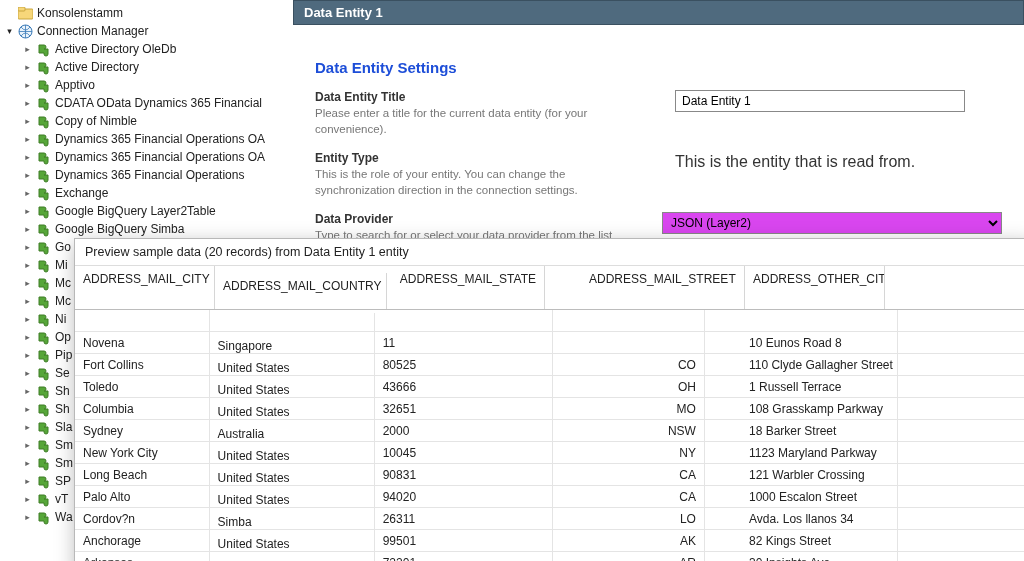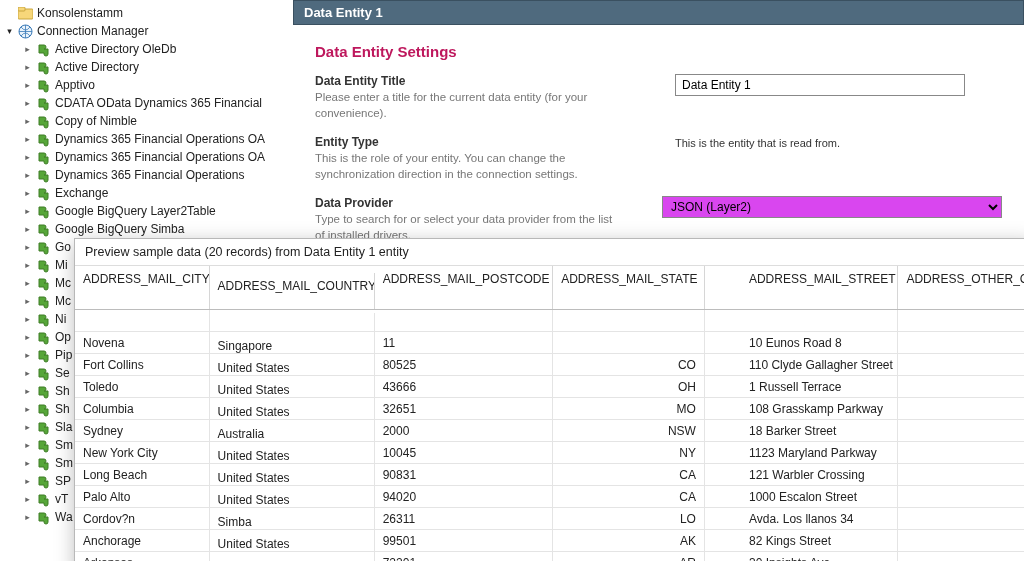--- a/index.html
+++ b/index.html
@@ -60,45 +60,46 @@
     color: #fff;
     font-weight: bold;
     font-size: 13px;
     padding: 4px 10px;
     border: 1px solid #3a5060;
   }
   .settings {
     padding: 18px 22px 8px 22px;
   }
   .settings-title {
-    color: #be185d;
+    color: #1d4ed8;
     font-weight: bold;
     font-size: 15px;
     margin-bottom: 14px;
+    margin-top: 16px;
   }
   .field-row {
     display: flex;
     gap: 40px;
     margin-bottom: 14px;
   }
   .field-desc {
     width: 320px;
   }
   .field-desc .ftitle { font-weight: bold; color: #333; margin-bottom: 2px; font-size: 12px;}
   .field-desc .fhelp { color: #777; font-size: 11.5px; line-height: 1.35; }
   .field-ctrl { flex: 1; }
   .textinput {
     border: 1px solid #888;
     height: 22px;
     padding: 2px 6px;
     font: inherit;
     width: 290px;
     background:#fff;
   }
-  .readonly-text { color: #333; padding-top: 2px; font-size:11px;}
+  .readonly-text { color: #333; padding-top: 2px; font-size:16px;}
   .select {
     border: 1px solid #888;
     height: 22px;
     padding: 2px 4px;
     font: inherit;
     width: 340px;
     background:#d946ef;
   }
   
   .preview {
@@ -461,21 +462,20 @@
       </div>
     </div>
   </div>
 </div>
 
 <div class="preview">
   <div class="preview-title">Preview sample data (20 records) from Data Entity 1 entity</div>
   <div class="grid-head" id="grid-head">
       <div class="gh c0">ADDRESS_MAIL_CITY</div>
       <div class="gh c1">ADDRESS_MAIL_COUNTRY</div>
-      <div class="gh c2">ADDRESS_MAIL_POSTCODE</div>
       <div class="gh c3">ADDRESS_MAIL_STATE</div>
       <div class="gh c4">ADDRESS_MAIL_STREET</div>
       <div class="gh c5">ADDRESS_OTHER_CITY</div>
     </div>
   <div class="grid-body" id="grid-body">
       <div class="gr">
         <div class="gc c0"></div>
         <div class="gc c1"></div>
         <div class="gc c2"></div>
         <div class="gc c3"></div>

